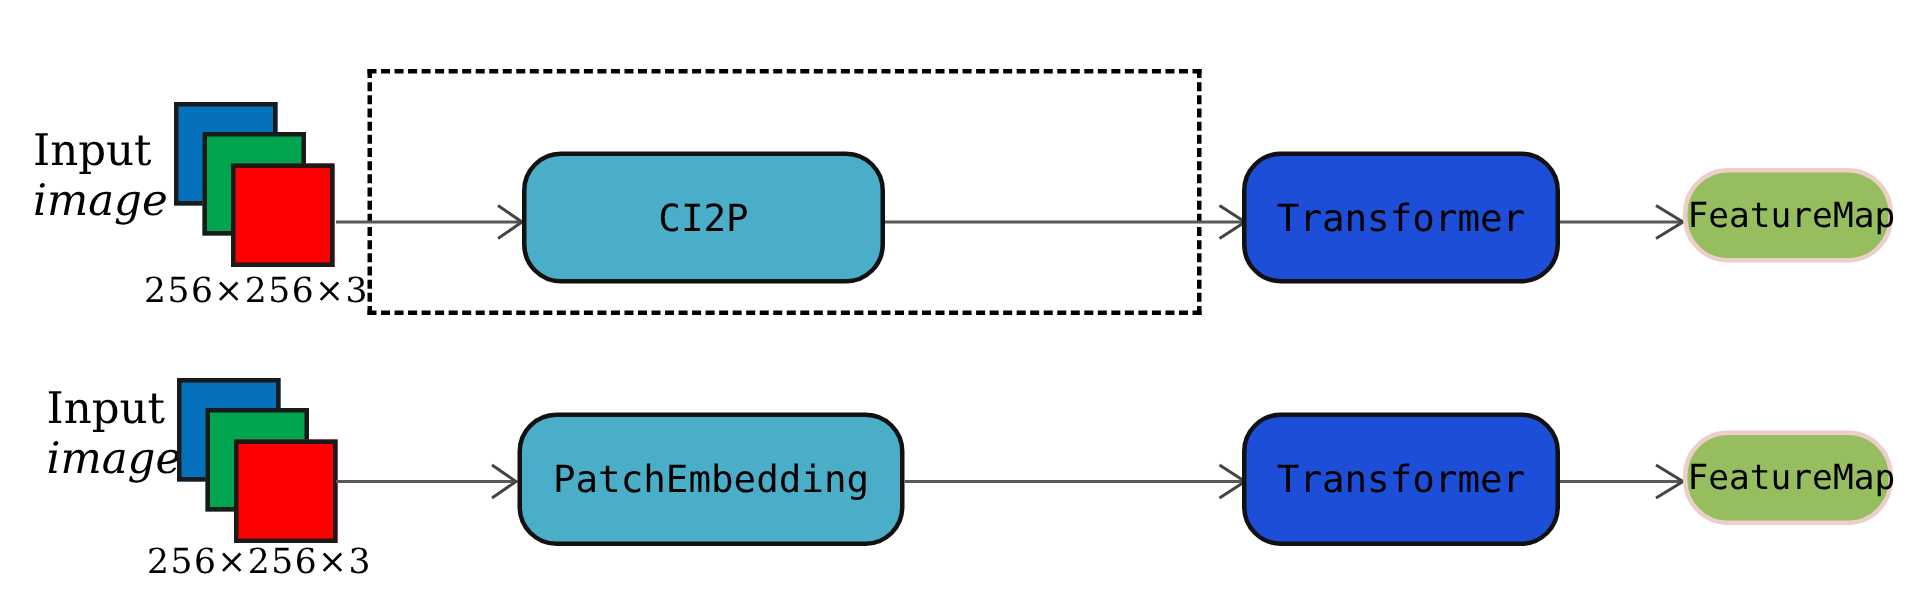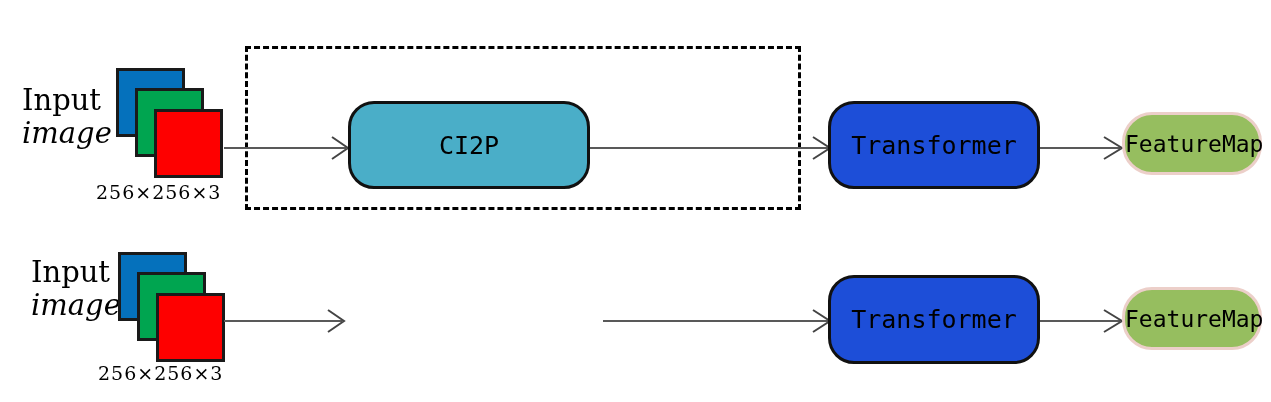--- a/index.html
+++ b/index.html
@@ -32,21 +32,21 @@
     letter-spacing: 0.5px;
   }
 
   .input-label {
     font-size: 29px;
     letter-spacing: 0px;
   }
   .input-label .line2 { display: block; margin-top: 4px; font-style: italic; }
 
   .dim-label {
-    font-size: 19px;
+    font-size: 23px;
     letter-spacing: 1px;
     text-align: right;
   }
 
   .tensor-label {
     font-size: 25px;
     letter-spacing: 0.5px;
   }
 
   
@@ -162,20 +162,23 @@
     <div class="img-plane plane-red"></div>
   </div>
 
   <div class="abs serif-text dim-label" style="left:98px; top:364px;">256×256×3</div>
 
   <svg class="abs connector" style="left:224px; top:303px;" width="124" height="30">
     <line x1="0" y1="18" x2="118" y2="18" stroke="#595959" stroke-width="2"></line>
     <polyline points="104,7 120,18 104,29" fill="none" stroke="#444444" stroke-width="2"></polyline>
   </svg>
 
+  <div class="abs proc-box box-teal" style="left:345px; top:275px; width:258px; height:89px; font-size:25px;">
+    <span>PatchEmbedding</span>
+  </div>
 
 
   <svg class="abs connector" style="left:603px; top:303px;" width="230" height="30">
     <line x1="0" y1="18" x2="225" y2="18" stroke="#595959" stroke-width="2"></line>
     <polyline points="210,7 227,18 210,29" fill="none" stroke="#444444" stroke-width="2"></polyline>
   </svg>
 
   <div class="abs proc-box box-red" style="left:828px; top:275px; width:212px; height:89px; font-size:25px;">
     <span>Transformer</span>
   </div>

